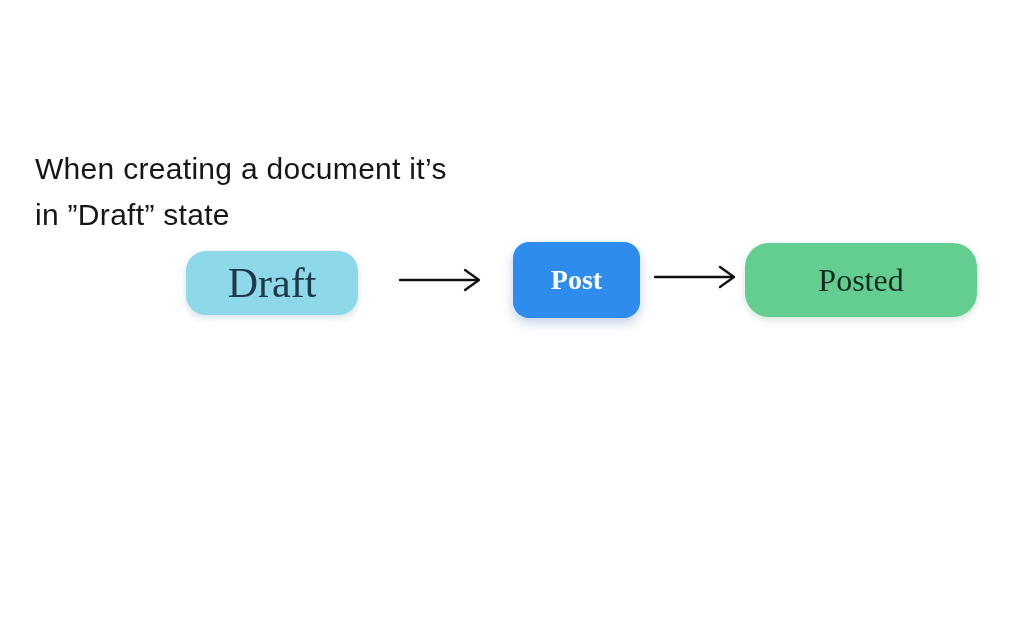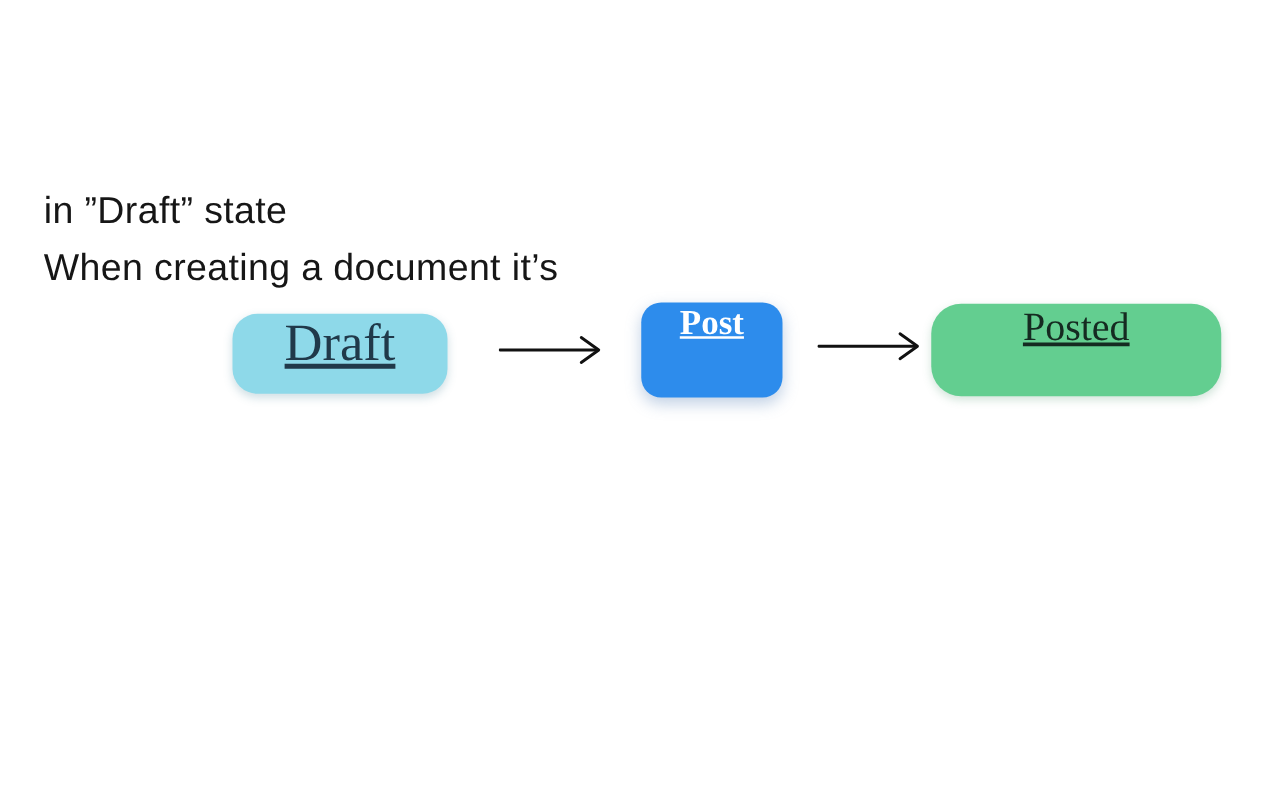--- a/index.html
+++ b/index.html
@@ -25,41 +25,41 @@
     font-size: 30px;
     line-height: 46px;
     letter-spacing: 0.3px;
     color: #161616;
     font-weight: 500;
     white-space: nowrap;
   }
   .state {
     position: absolute;
     display: flex;
+    align-items: center;
     justify-content: center;
     font-family: "Liberation Serif", serif;
     box-sizing: border-box;
     white-space: nowrap;
-    text-decoration: underline;
   }
   .state-draft {
     left: 186px;
     top: 251px;
     width: 172px;
     height: 64px;
     border-radius: 20px;
     font-size: 42px;
     background: #8ED9E9;
     color: #20394A;
     box-shadow: 0 3px 7px rgba(70, 130, 150, 0.25);
   }
   .state-post {
     left: 513px;
     top: 242px;
-    width: 113px;
+    width: 127px;
     height: 76px;
     border-radius: 16px;
     font-size: 28px;
     font-weight: bold;
     background: #2D8CEC;
     color: #FFFFFF;
     border: none;
     cursor: pointer;
     box-shadow: 0 5px 12px rgba(100, 140, 190, 0.4);
   }
@@ -82,22 +82,22 @@
   .arrow-1 { left: 399px; top: 267px; }
   .arrow-2 { left: 654px; top: 264px; }
   .arrow svg { display: block; }
 </style>
 </head>
 <body>
 
 <div class="canvas">
 
   <div class="caption">
+    <div>When creating a document it’s</div>
     <div>in ”Draft” state</div>
-    <div>When creating a document it’s</div>
   </div>
 
   <div class="state state-draft" style="background-color: rgb(142, 217, 233); color: rgb(32, 57, 74);">
     <span>Draft</span>
   </div>
 
   <div class="arrow arrow-1">
     <svg width="86" height="26" viewBox="0 0 86 26" aria-hidden="true">
       <g fill="none" stroke="#111111" stroke-width="2.3" stroke-linecap="round" stroke-linejoin="round">
         <line x1="1" y1="13" x2="79" y2="13"></line>

